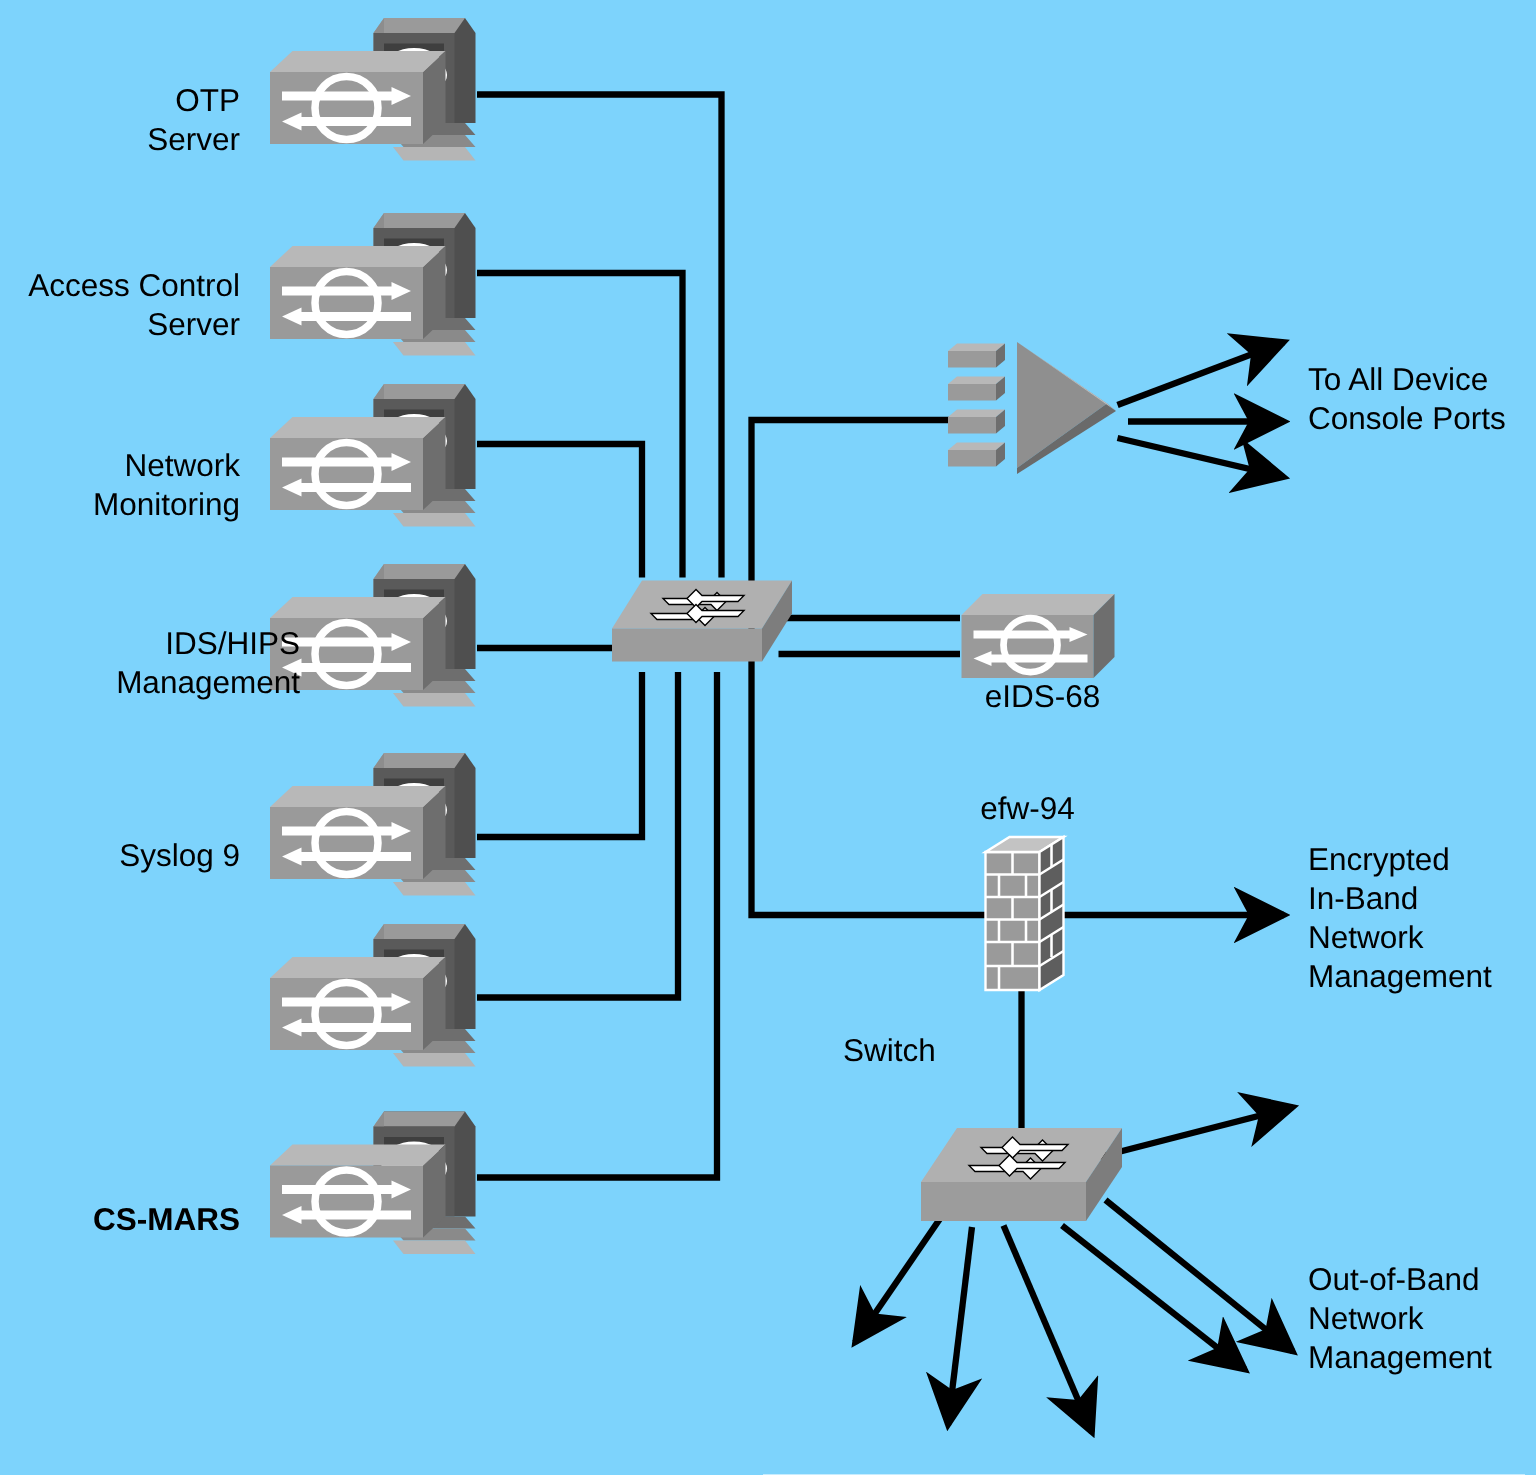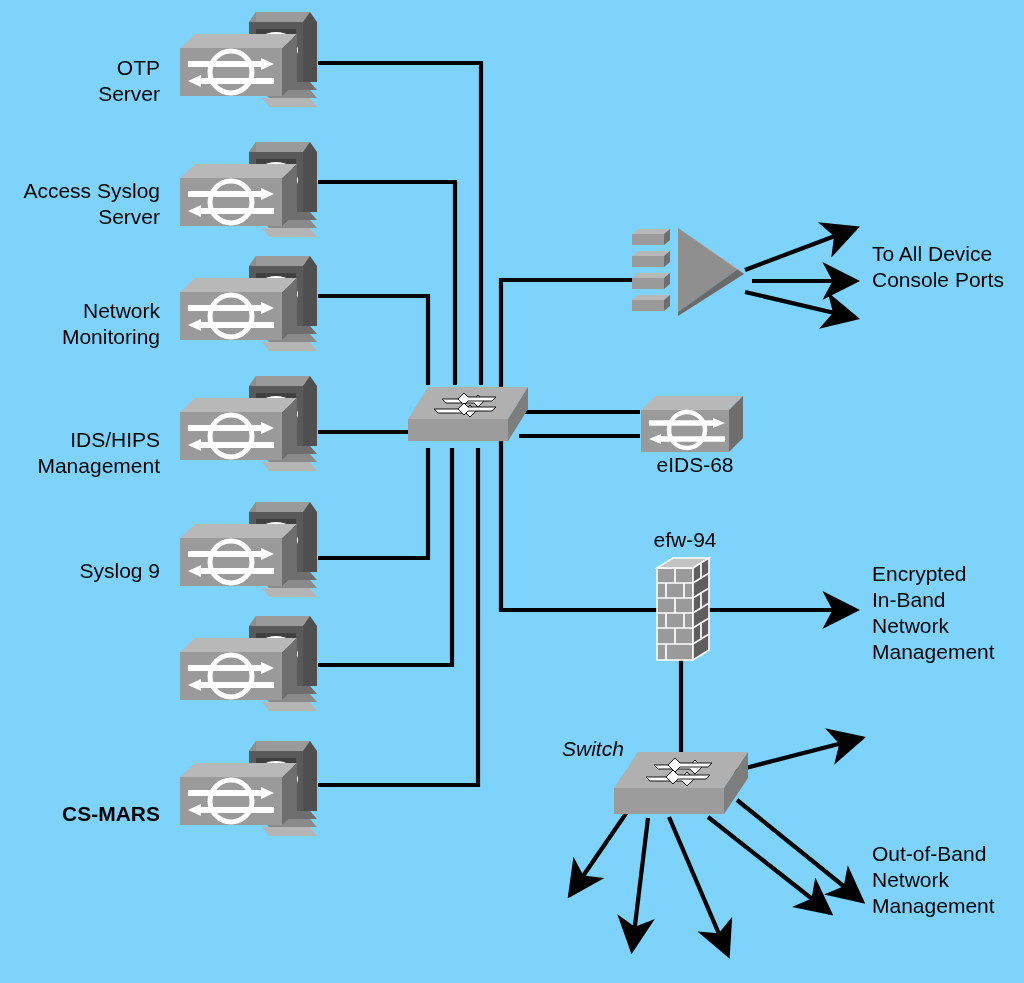--- a/index.html
+++ b/index.html
@@ -346,32 +346,32 @@
         <path d="M106,15 L74,15 L69,10 L62,17 L69,24 L74,19 L102,19 Z"></path>
         <path d="M40,31 L76,31 L81,26 L88,33 L81,40 L76,35 L44,35 Z" transform="translate(0,-2)"></path>
         <path d="M100,29 L68,29 L63,24 L56,31 L63,38 L68,33 L96,33 Z" transform="translate(4,-2)"></path>
       </g>
     </svg>
   </div>
 
   <div class="txtlayer">
     <div class="lbl r" style="left:0px;top:55px;width:160px;">OTP
 Server</div>
-    <div class="lbl r" style="left:0px;top:178px;width:160px;">Access Syslog
+    <div class="lbl r" style="left:0px;top:178px;width:160px;">Access Control
 Server</div>
     <div class="lbl r" style="left:0px;top:298px;width:160px;">Network
 Monitoring</div>
-    <div class="lbl r" style="left:0px;top:427px;width:160px;">IDS/HIPS
+    <div class="lbl r" style="left:0px;top:417px;width:160px;padding-left:40px;">IDS/HIPS
 Management</div>
     <div class="lbl r" style="left:0px;top:558px;width:160px;">Syslog 9</div>
     <div class="lbl r" style="left:0px;top:801px;width:160px;font-weight:bold;">CS-MARS</div>
 
     <div class="lbl c" style="left:630px;top:452px;width:130px;">eIDS-68</div>
     <div class="lbl c" style="left:620px;top:527px;width:130px;">efw-94</div>
-    <div class="lbl l" style="left:562px;top:736px;width:120px;font-style:italic;">Switch</div>
+    <div class="lbl l" style="left:562px;top:688px;width:120px;">Switch</div>
 
     <div class="lbl l" style="left:872px;top:241px;width:160px;">To All Device
 Console Ports</div>
     <div class="lbl l" style="left:872px;top:561px;width:160px;">Encrypted
 In-Band
 Network
 Management</div>
     <div class="lbl l" style="left:872px;top:841px;width:160px;">Out-of-Band
 Network
 Management</div>

